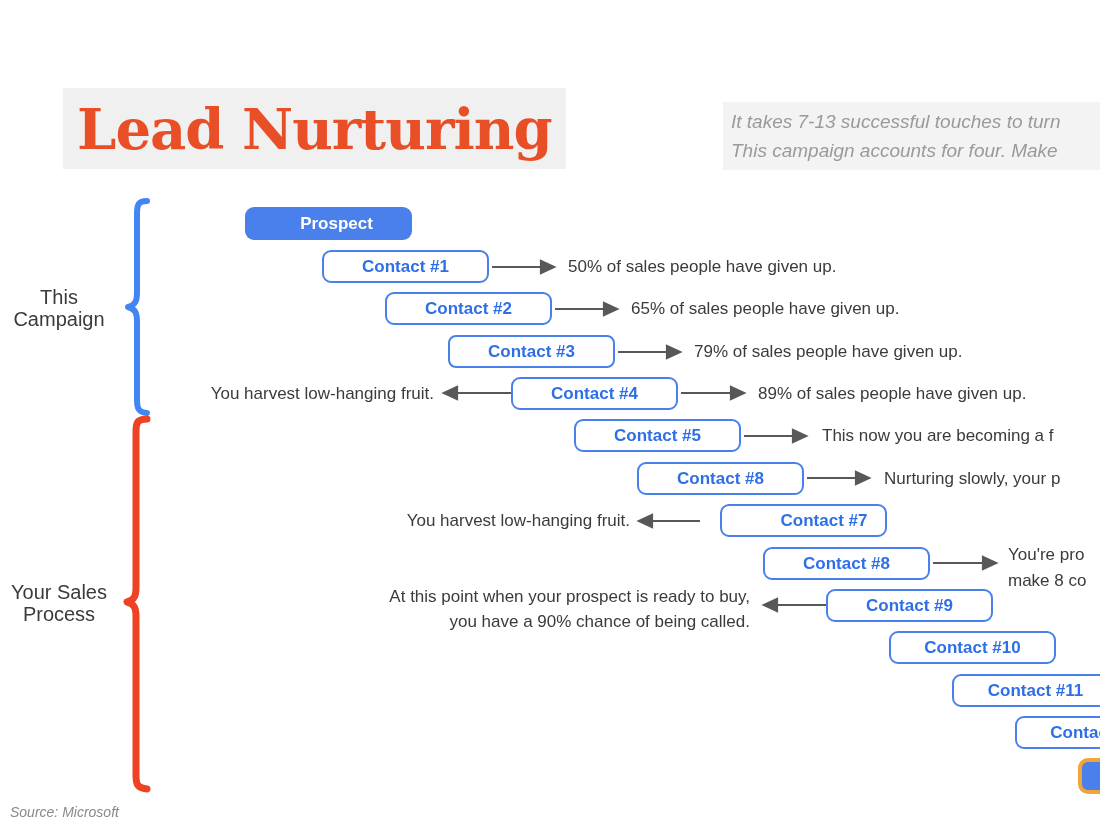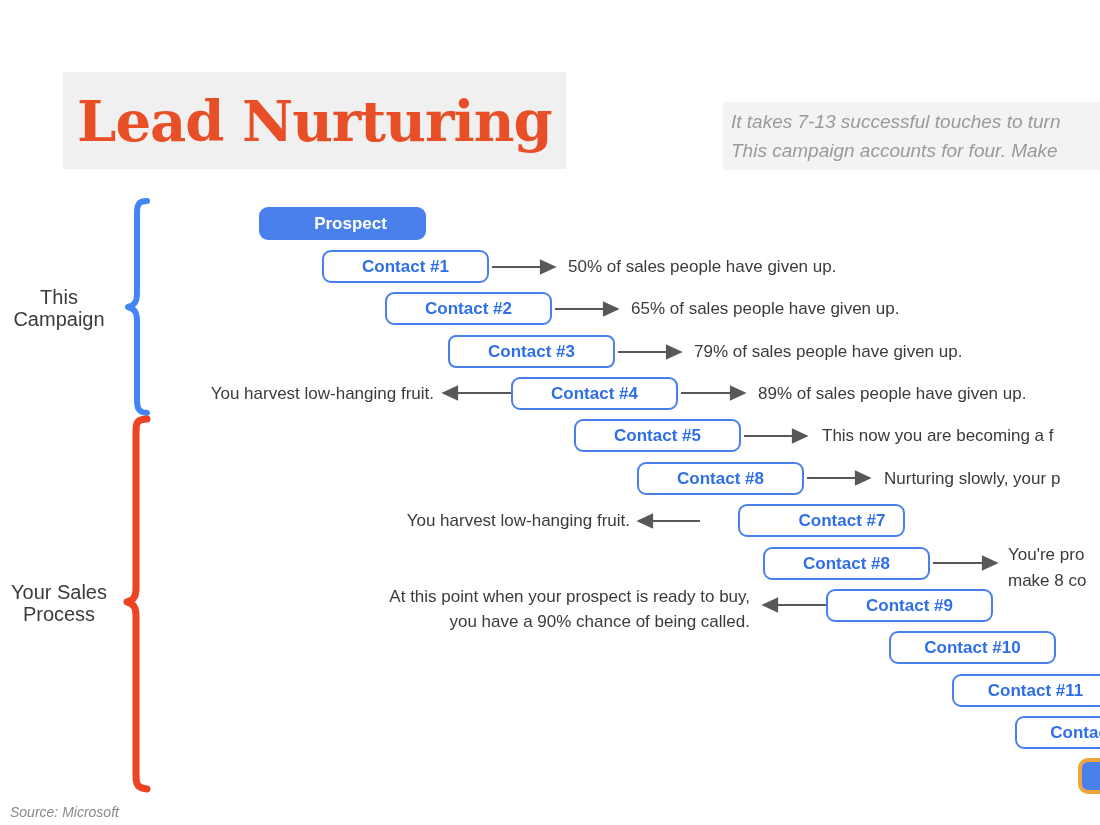--- a/index.html
+++ b/index.html
@@ -1,20 +1,20 @@
 <!DOCTYPE html>
 <html><head>
 <meta charset="utf-8">
 <style>
   html,body{margin:0;padding:0;}
   .stage{position:relative;width:1100px;height:825px;overflow:hidden;background:#ffffff;
          font-family:"Liberation Sans",sans-serif;}
 
   
-  .title-band{position:absolute;left:63px;top:72px;height:73px;padding:12px 14px;
+  .title-band{position:absolute;left:63px;top:88px;height:73px;padding:4px 14px;
               background:#F1F0F1;display:flex;align-items:center;}
   .title-text{font-family:"DejaVu Serif",serif;font-weight:bold;font-size:56px;
               color:#E94F27;white-space:nowrap;letter-spacing:-1px;}
 
   
   .note{position:absolute;left:723px;top:102px;width:420px;background:#F4F3F4;
         padding:5px 0 5px 8px;font-style:italic;font-size:19px;line-height:29px;
         color:#9A9A9A;white-space:nowrap;}
 
   
@@ -23,23 +23,23 @@
   .gl-campaign{top:286px;}
   .gl-sales{top:581px;}
 
   
   .box{position:absolute;width:167px;height:33px;border-radius:9px;box-sizing:border-box;
        display:flex;align-items:center;justify-content:center;
        font-weight:bold;font-size:17px;white-space:nowrap;}
   .box.solid{background:#4A80EC;color:#ffffff;}
   .box.outline{background:#ffffff;border:2.5px solid #4A80EC;color:#2E6FE8;}
   .box.final{background:#4A80EC;border:4px solid #F0A43C;width:120px;height:36px;border-radius:10px;}
-  .b0{left:259px;top:207px;padding-left:16px;} .b1{left:322px;top:250px;} .b2{left:385px;top:292px;}
+  .b0{left:245px;top:207px;padding-left:16px;} .b1{left:322px;top:250px;} .b2{left:385px;top:292px;}
   .b3{left:448px;top:335px;border-radius:8px;} .b4{left:511px;top:377px;} .b5{left:574px;top:419px;}
-  .b6{left:637px;top:462px;} .b7{left:738px;top:504px;padding-left:41px;} .b8{left:763px;top:547px;}
+  .b6{left:637px;top:462px;} .b7{left:720px;top:504px;padding-left:41px;} .b8{left:763px;top:547px;}
   .b9{left:826px;top:589px;} .b10{left:889px;top:631px;} .b11{left:952px;top:674px;}
   .b12{left:1015px;top:716px;} .b13{left:1078px;top:758px;}
 
   
   .ann{position:absolute;font-size:17px;color:#3B3B3B;white-space:nowrap;line-height:20px;}
   .ann-c1{left:568px;top:257px;} .ann-c2{left:631px;top:299px;} .ann-c3{left:694px;top:342px;}
   .ann-c4r{left:758px;top:384px;} .ann-c4l{right:666px;top:384px;text-align:right;}
   .ann-c5{left:822px;top:426px;} .ann-c6{left:884px;top:469px;}
   .ann-c7l{right:470px;top:511px;text-align:right;}
   .ann-c8{left:1008px;top:542px;line-height:26px;}

